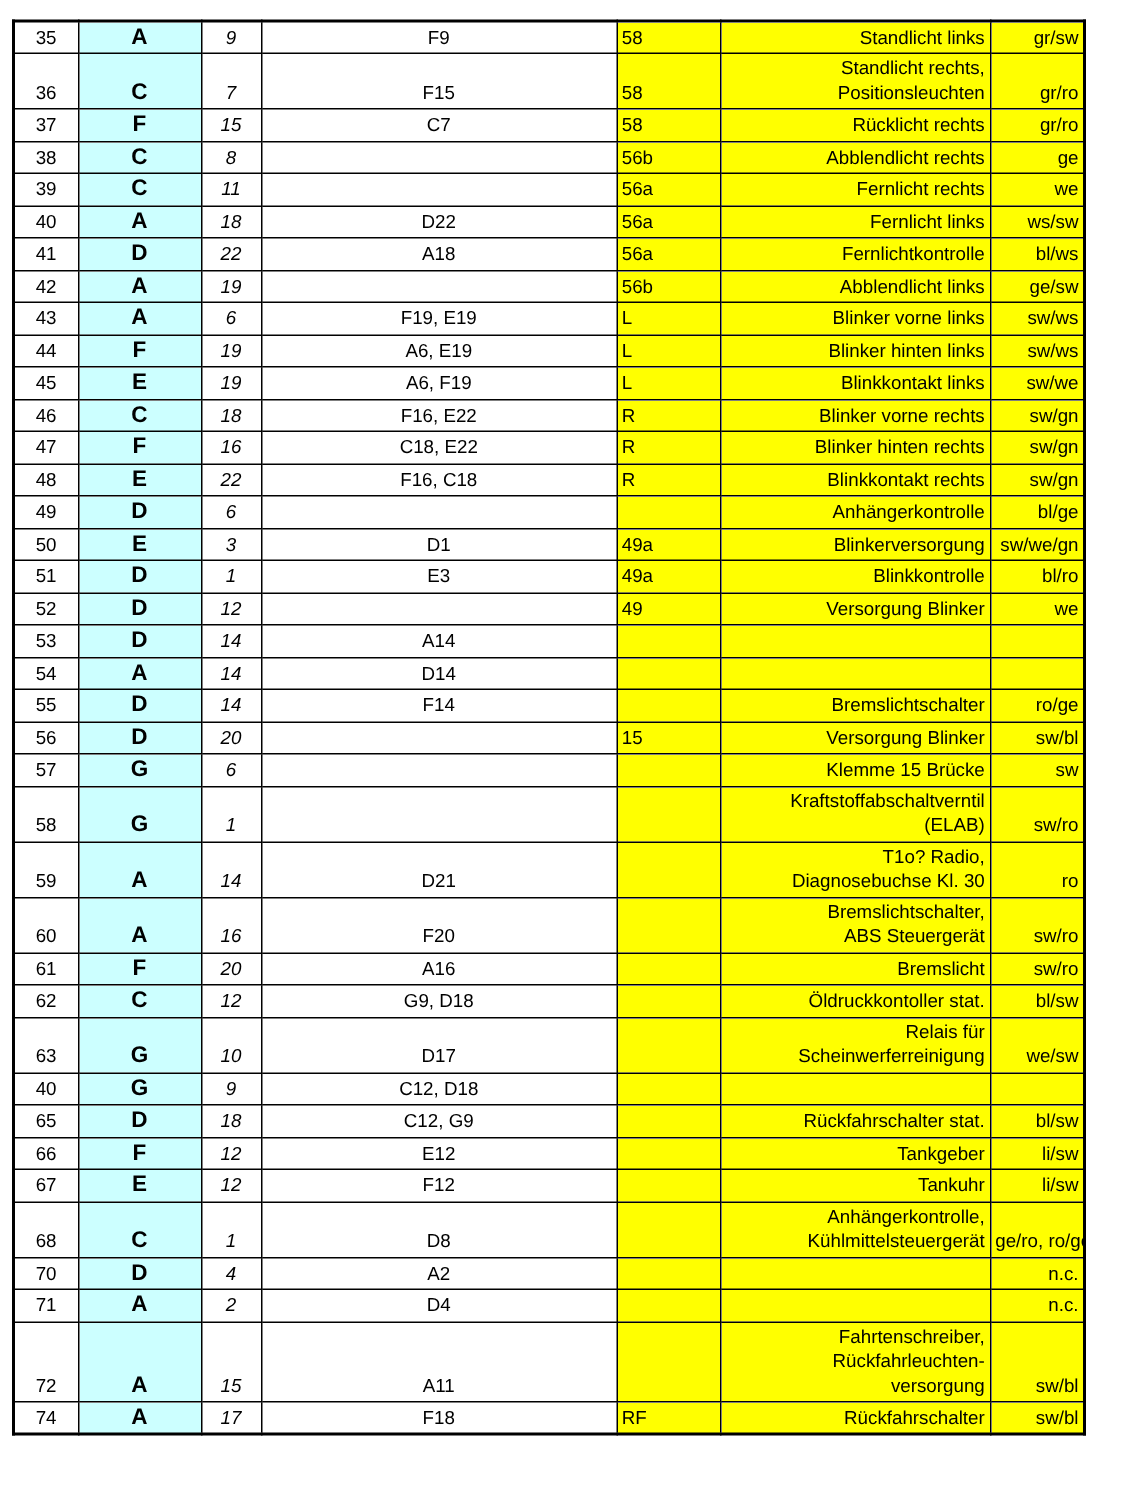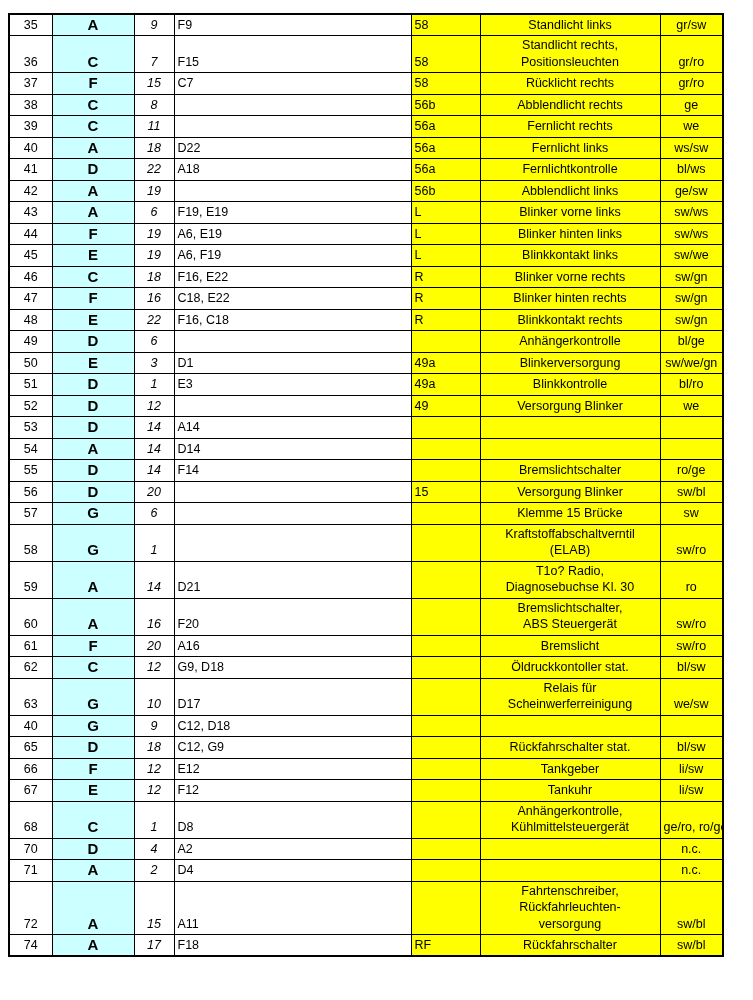--- a/index.html
+++ b/index.html
@@ -38,24 +38,24 @@
     line-height: 16.5px;
     overflow: hidden;
     background: var(--bg);
   }
   tr.h1 { height: 21.5px; }
   tr.h2 { height: 36px; }
   tr.h3 { height: 53px; }
   td.c-num    { text-align: center; }
   td.c-letter { background: var(--cyan); text-align: center; font-weight: bold; font-size: 15px; }
   td.c-pin    { text-align: center; font-style: italic; }
-  td.c-code   { text-align: left; white-space: nowrap; }
+  td.c-code   { text-align: center; white-space: nowrap; }
   td.c-term   { background: var(--yellow); text-align: left; }
-  td.c-desc   { background: var(--yellow); text-align: center; white-space: pre-line; }
-  td.c-color  { background: var(--yellow); text-align: center; white-space: nowrap; }
+  td.c-desc   { background: var(--yellow); text-align: right; white-space: pre-line; }
+  td.c-color  { background: var(--yellow); text-align: right; white-space: nowrap; }
 </style>
 </head>
 <body>
 
 <div class="sheet">
   <table class="pin-table">
     <colgroup>
       <col style="width:43px">
       <col style="width:82px">
       <col style="width:40px">

